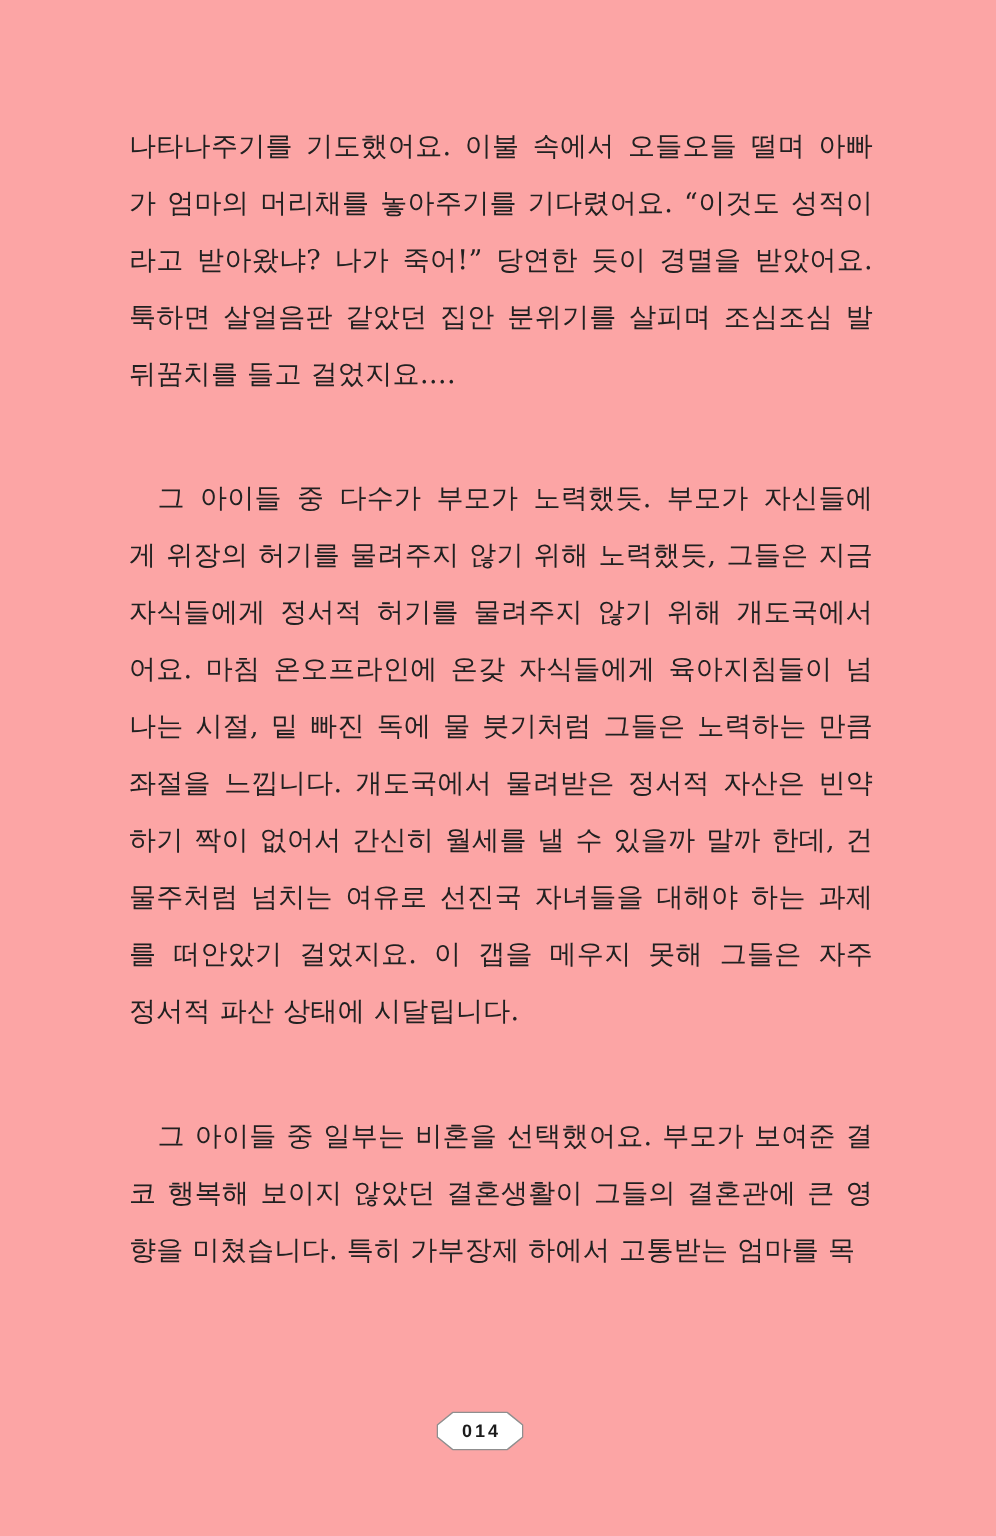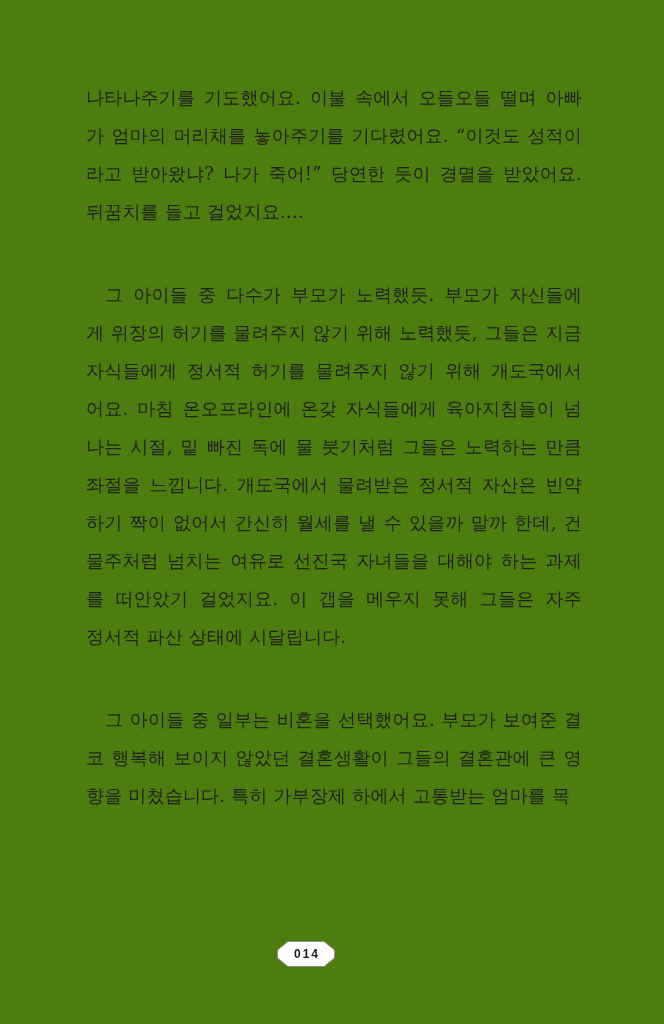--- a/index.html
+++ b/index.html
@@ -11,21 +11,21 @@
     width: 664px;
     height: 1024px;
     position: relative;
     background: #ffffff;
     font-family: "DejaVu Serif", "Liberation Serif", serif;
     overflow: hidden;
   }
   .book-page {
     position: absolute;
     inset: 0;
-    background: #4d7c0f;
+    background: #fca5a5;
   }
   .text-block {
     position: absolute;
     left: 86px;
     top: 79px;
     width: 496px;
   }
   .paragraph {
     margin: 0 0 45px 0;
   }
@@ -46,21 +46,21 @@
   }
   .line.last-line {
     text-align: left;
     text-align-last: left;
   }
   .paragraph.indent .line:first-child {
     text-indent: 19px;
   }
   .page-number-badge {
     position: absolute;
-    left: 277px;
+    left: 291px;
     top: 941px;
     width: 58px;
     height: 26px;
   }
   .page-number-badge svg {
     position: absolute;
     inset: 0;
     display: block;
   }
   .page-number-label {
@@ -81,20 +81,21 @@
 <body>
 
 <div class="book-page">
 
   <div class="text-block">
 
   <div class="paragraph">
         <div class="line">나타나주기를 기도했어요. 이불 속에서 오들오들 떨며 아빠</div>
         <div class="line">가 엄마의 머리채를 놓아주기를 기다렸어요. “이것도 성적이</div>
         <div class="line">라고 받아왔냐? 나가 죽어!” 당연한 듯이 경멸을 받았어요.</div>
+        <div class="line">툭하면 살얼음판 같았던 집안 분위기를 살피며 조심조심 발</div>
         <div class="line last-line">뒤꿈치를 들고 걸었지요….</div>
       </div>
       <div class="paragraph indent">
         <div class="line">그 아이들 중 다수가 부모가 노력했듯. 부모가 자신들에</div>
         <div class="line">게 위장의 허기를 물려주지 않기 위해 노력했듯, 그들은 지금</div>
         <div class="line">자식들에게 정서적 허기를 물려주지 않기 위해 개도국에서 있</div>
         <div class="line">어요. 마침 온오프라인에 온갖 자식들에게 육아지침들이 넘쳐</div>
         <div class="line">나는 시절, 밑 빠진 독에 물 붓기처럼 그들은 노력하는 만큼</div>
         <div class="line">좌절을 느낍니다. 개도국에서 물려받은 정서적 자산은 빈약</div>
         <div class="line">하기 짝이 없어서 간신히 월세를 낼 수 있을까 말까 한데, 건</div>

